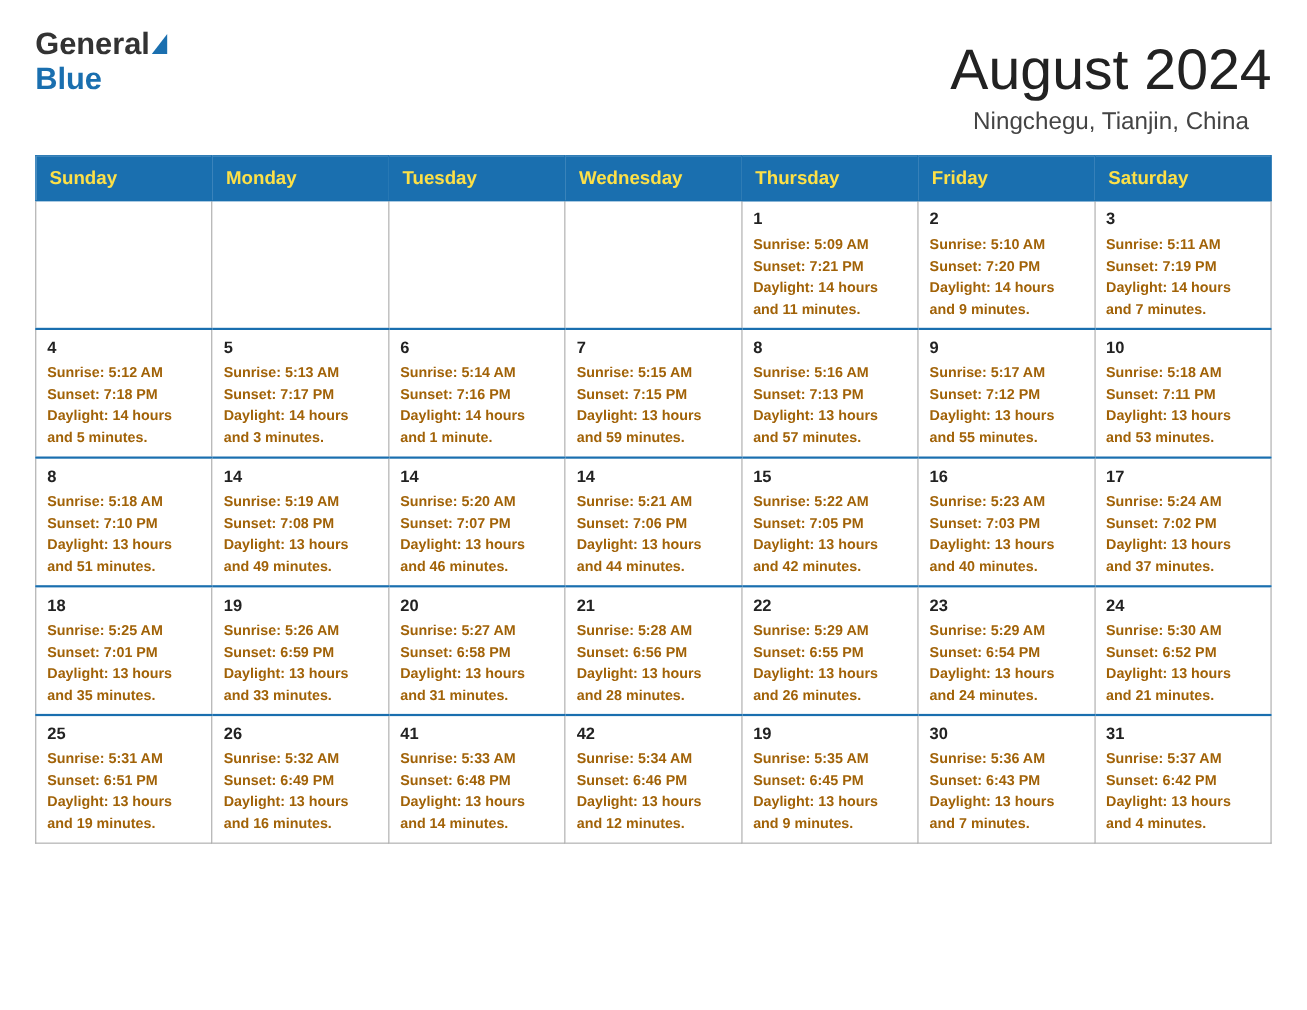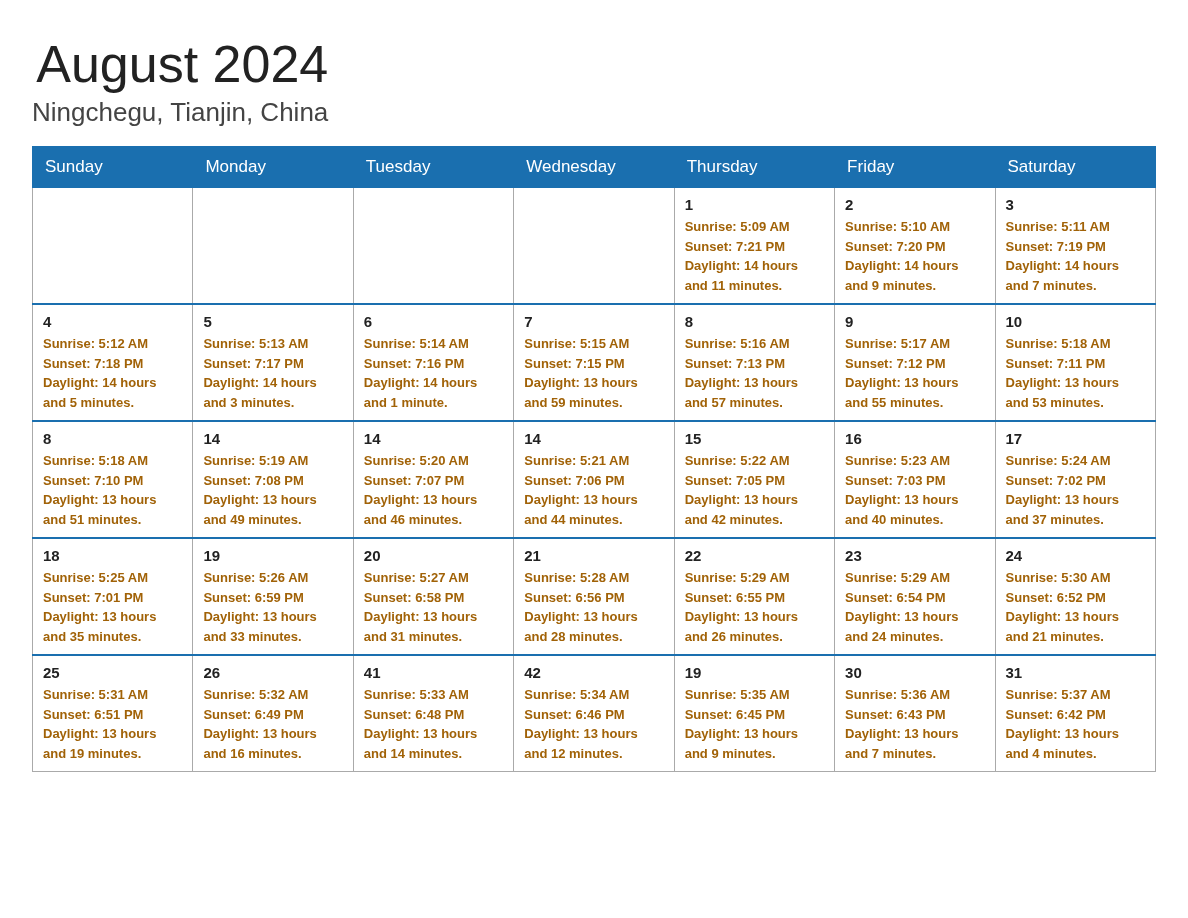--- a/index.html
+++ b/index.html
@@ -47,34 +47,34 @@
       text-align: right;
       margin-top: 12px;
     }
     .month-title {
       font-size: 52px;
       font-weight: normal;
       color: #222;
       line-height: 1.1;
     }
     .location-title {
-      font-size: 26px;
+      font-size: 22px;
       color: #444;
       margin-top: 4px;
       text-align: center;
     }
     .calendar-table {
       width: 100%;
       border-collapse: collapse;
     }
     .calendar-table th {
       background-color: #1a6faf;
-      color: #ffffff;
+      color: #fde047;
       font-size: 17px;
-      font-weight: normal;
+      font-weight: bold;
       padding: 10px 12px;
       text-align: left;
       border: 1px solid #1a6faf;
     }
     .calendar-table td {
       vertical-align: top;
       border: 1px solid #aaa;
       padding: 8px 10px;
       font-size: 13px;
       color: #333;
@@ -97,20 +97,27 @@
       background: #fff;
     }
     .row-divider td {
       border-top: 2px solid #1a6faf;
     }
   </style>
 </head>
 <body>
 
 <div class="header-area">
+  <div class="logo">
+    <div class="logo-text">
+      <span class="logo-general">General</span>
+      <span class="logo-triangle"></span>
+    </div>
+    <span class="logo-blue">Blue</span>
+  </div>
   <div class="title-area">
     <div class="month-title">August 2024</div>
     <div class="location-title">Ningchegu, Tianjin, China</div>
   </div>
 </div>
 
 <table class="calendar-table">
   <thead>
     <tr>
     <th>Sunday</th>

